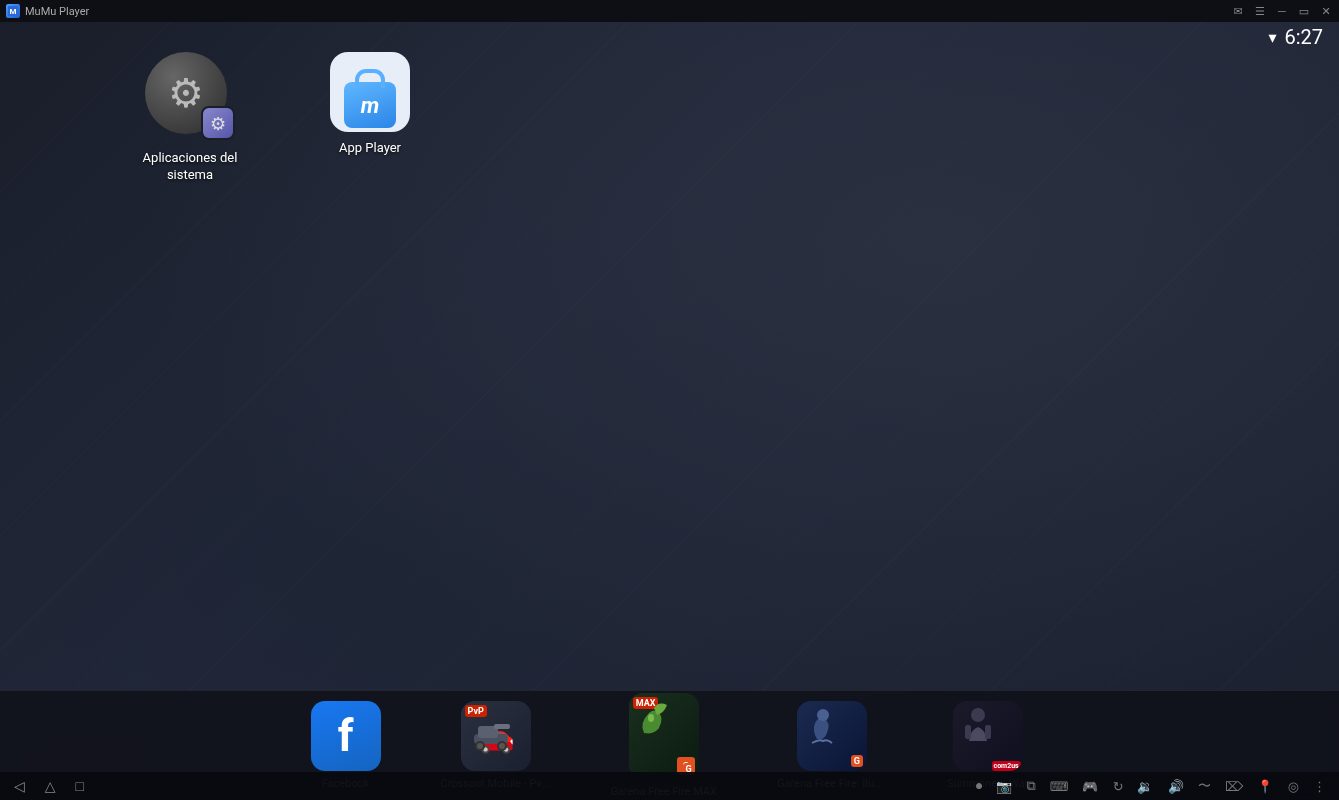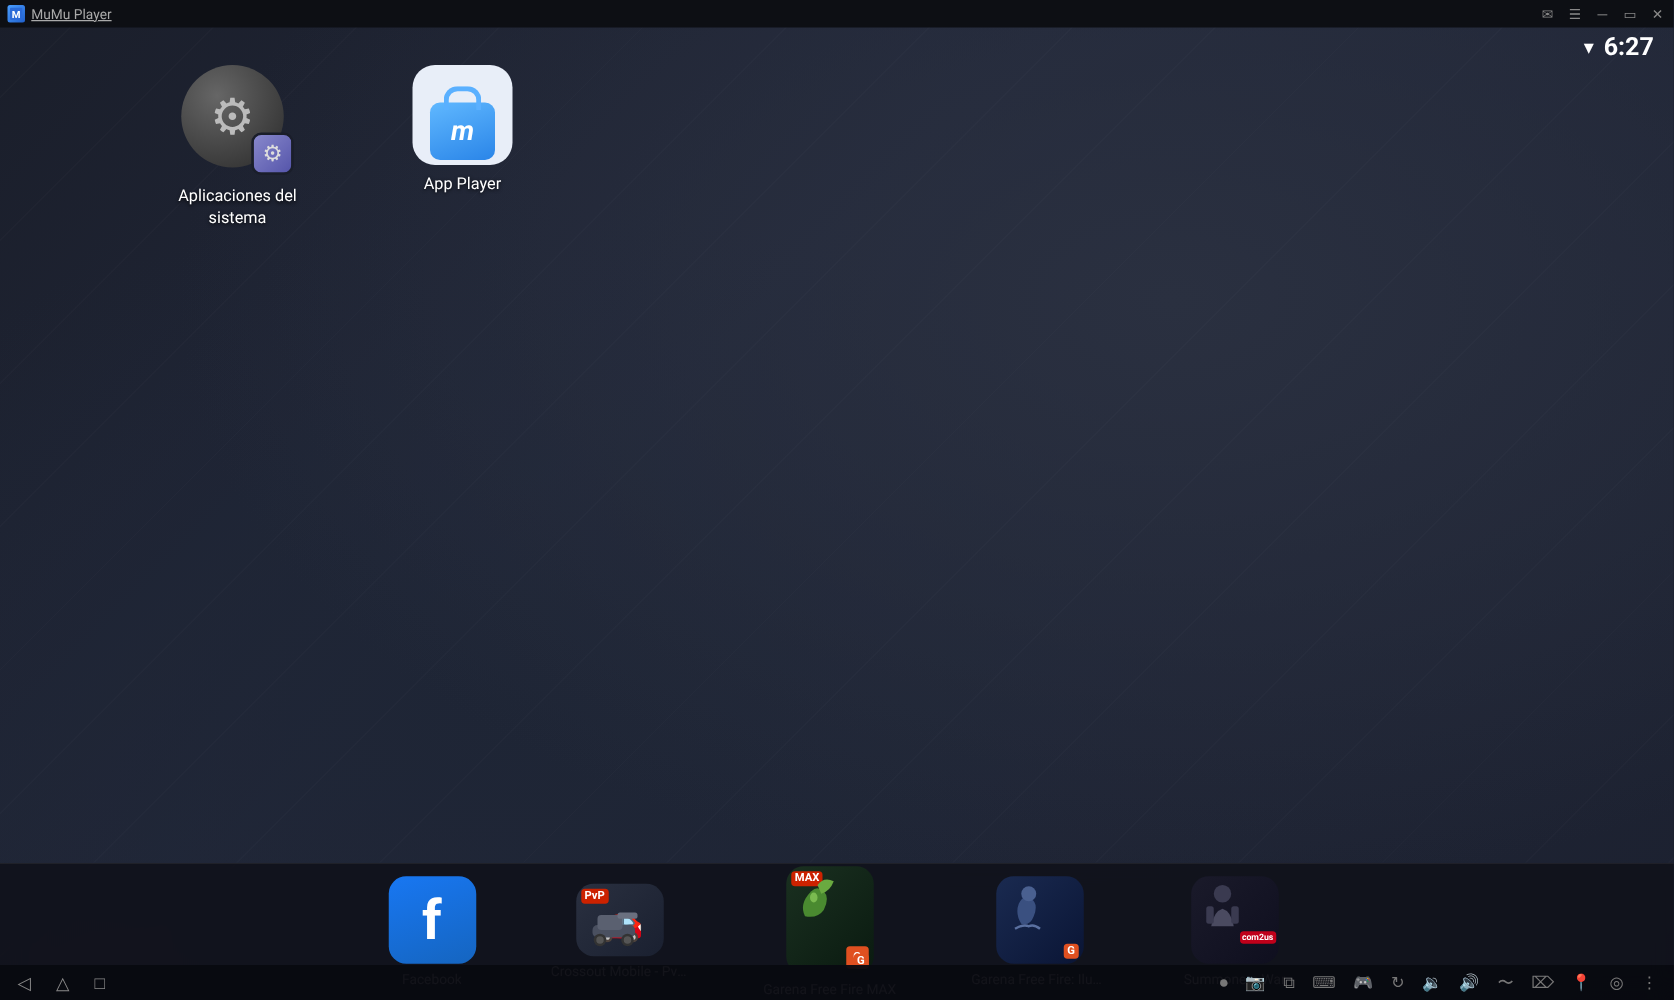--- a/index.html
+++ b/index.html
@@ -66,21 +66,20 @@
       background: linear-gradient(135deg, #4a9eff, #2060cc);
       border-radius: 2px;
       display: flex;
       align-items: center;
       justify-content: center;
     }
 
     .titlebar-title {
       font-size: 11px;
       color: #aaa;
-      text-decoration: underline;
     }
 
     .titlebar-right {
       display: flex;
       align-items: center;
       gap: 8px;
     }
 
     .titlebar-icon {
       width: 14px;
@@ -109,21 +108,21 @@
     }
 
     .wifi-icon {
       color: white;
       font-size: 16px;
     }
 
     .time-display {
       color: white;
       font-size: 20px;
-      font-weight: 700;
+      font-weight: 400;
     }
 
     
     .desktop {
       position: absolute;
       top: 22px;
       left: 0;
       right: 0;
       bottom: 60px;
       z-index: 1;
@@ -255,21 +254,21 @@
       color: #777;
       font-size: 13px;
       cursor: pointer;
       padding: 2px 3px;
     }
 
     
     .crossout-visual {
       position: relative;
       width: 70px;
-      height: 58px;
+      height: 70px;
       background: linear-gradient(135deg, #2a3040 0%, #1a2030 100%);
       border-radius: 14px;
       overflow: hidden;
     }
 
     .crossout-visual::before {
       content: '🚗';
       position: absolute;
       font-size: 32px;
       top: 50%;
@@ -526,21 +525,21 @@
 
   <div class="dock-item">
     <div class="summoners-visual">
       <svg width="50" height="50" viewBox="0 0 50 50" style="position:absolute;top:0;left:0;">
 
         <circle cx="25" cy="14" r="7" fill="#3a3a50"></circle>
         <path d="M16,40 Q18,28 25,26 Q32,28 34,40Z" fill="#4a4a60"></path>
         <rect x="12" y="24" width="6" height="14" rx="2" fill="#3a3a50"></rect>
         <rect x="32" y="24" width="6" height="14" rx="2" fill="#3a3a50"></rect>
       </svg>
-      <div style="position:absolute;bottom:16px;right:2px;background:#c0001a;border-radius:3px;padding:1px 2px;font-size:7px;color:white;font-weight:bold;">com2us</div>
+      <div style="position:absolute;bottom:0;right:2px;background:#c0001a;border-radius:3px;padding:1px 2px;font-size:7px;color:white;font-weight:bold;">com2us</div>
     </div>
     <span class="dock-label">Summoners War</span>
   </div>
 
 </div>
 
 <div class="sysbar">
   <div class="sysbar-nav">
     <span class="sysbar-btn">◁</span>
     <span class="sysbar-btn">△</span>

